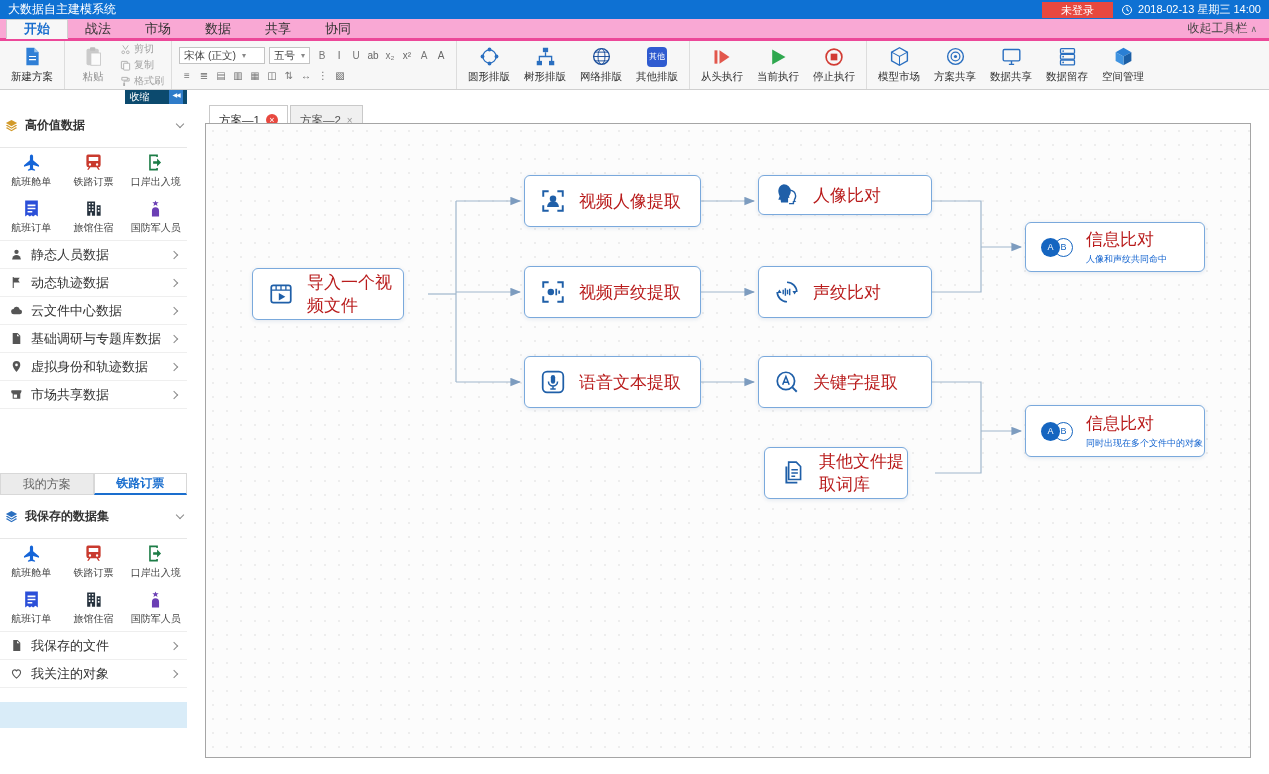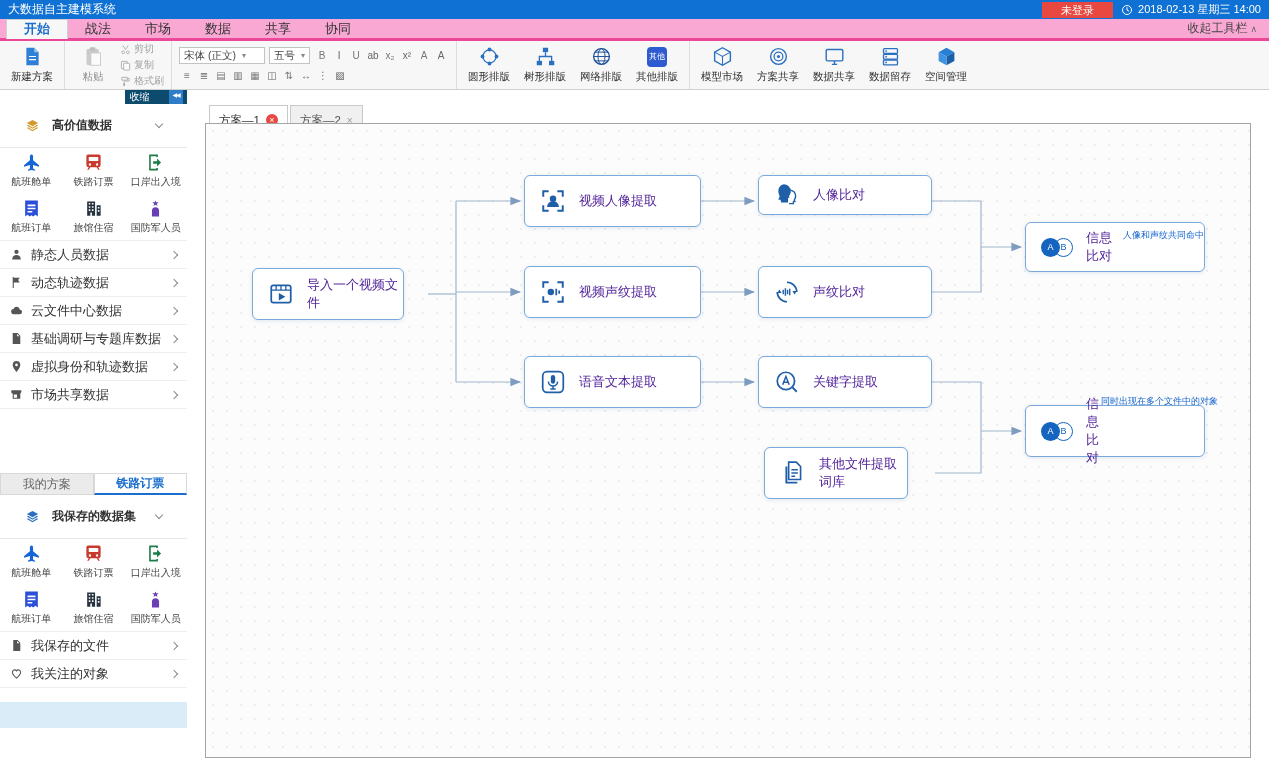--- a/index.html
+++ b/index.html
@@ -40,21 +40,21 @@
 .other-badge{width:20px;height:20px;background:#2f5bd0;color:#fff;border-radius:4px;font-size:8px;display:flex;align-items:center;justify-content:center}
 .runic{width:20px;height:20px}
 
 .sidebar{position:absolute;left:0;top:90px;width:187px;background:#fff}
 .collapse-row{height:14px;display:flex;justify-content:flex-end}
 .collapse-btn{width:62px;height:14px;background:#0c4a6e;color:#fff;font-size:10px;display:flex;justify-content:center;gap:20px;cursor:pointer}
 .collapse-btn .dbl{font-size:6px;letter-spacing:-1px;background:#2f7cc9;padding:1px 3px}
 .side-tabs{height:22px;display:flex}
 .side-tab{flex:1;display:flex;align-items:center;justify-content:center;font-size:12px;color:#666;background:#ebebeb;border:1px solid #d8d8d8;cursor:pointer}
 .side-tab.active{background:#fff;color:#1a6ece;font-weight:bold;border-bottom:2px solid #1a6ece}
-.sec-header{height:44px;display:flex;align-items:center;padding:0 25px;gap:12px;border-bottom:1px solid #e7e7e7;font-size:12px;font-weight:bold;color:#333;cursor:pointer}
+.sec-header{height:44px;display:flex;align-items:center;padding:0 4px;gap:6px;border-bottom:1px solid #e7e7e7;font-size:12px;font-weight:bold;color:#333;cursor:pointer}
 .sh-icon{width:15px;height:15px}
 .gold{color:#d29a2a}.blust{color:#2a6fc0}
 .chev{width:6px;height:6px;border-right:1.5px solid #8a8a8a;border-bottom:1.5px solid #8a8a8a;display:inline-block;flex:none}
 .chev.down{transform:rotate(45deg);margin-left:auto;margin-top:-3px}
 .chev.rgt{transform:rotate(-45deg);margin-left:auto}
 .ds-grid{display:grid;grid-template-columns:repeat(3,1fr);border-bottom:1px solid #eee}
 .ds-cell{height:46px;display:flex;flex-direction:column;align-items:center;justify-content:center;gap:3px;cursor:pointer}
 .ds-icon{width:19px;height:19px}
 .ds-label{font-size:10px;color:#444;white-space:nowrap}
 .group-row{height:28px;display:flex;align-items:center;padding:0 10px;gap:8px;border-bottom:1px solid #efefef;font-size:13px;color:#333;cursor:pointer}
@@ -65,22 +65,22 @@
 .canvas-wrap{position:absolute;left:205px;top:105px;width:1046px;height:653px}
 .doc-tabs{height:18px;display:flex;gap:2px;padding-left:4px}
 .doc-tab{display:flex;align-items:center;gap:6px;padding:14px 9px;font-size:11.5px;color:#555;background:#f0f0f0;border:1px solid #c9c9c9;border-bottom:none;cursor:pointer}
 .doc-tab.active{background:#fff;color:#333}
 .tab-close-red{width:12px;height:12px;border-radius:50%;background:#e8483f;color:#fff;font-size:9px;line-height:12px;text-align:center;cursor:pointer}
 .tab-close{color:#999;font-size:10px;cursor:pointer}
 .canvas{position:absolute;left:0;top:18px;width:1046px;height:635px;border:1px solid #a5a5a5;background:#fcfcfc;background-image:radial-gradient(#ededed 1px,transparent 1px);background-size:14px 14px}
 .wires{position:absolute;left:0;top:0;width:1044px;height:633px}
 .node{position:absolute;background:#fff;border:1px solid #7aa9dc;border-radius:6px;display:flex;align-items:center;padding-left:15px;gap:13px;box-shadow:0 1px 4px rgba(30,80,140,.13);cursor:pointer}
 .nicon{width:26px;height:26px;color:#1f5fa8;flex:none}
-.nlabel{font-size:13px;color:#4c1d95}
-.ntext{display:flex;flex-direction:row;gap:2px}
+.nlabel{font-size:17px;color:#b91c1c}
+.ntext{display:flex;flex-direction:column;gap:2px}
 .node .sub{font-size:9px;color:#1565d0;white-space:nowrap}
 .venn{display:flex;align-items:center;flex:none}
 .va,.vb{width:19px;height:19px;border-radius:50%;display:inline-flex;align-items:center;justify-content:center;font-size:9px}
 .va{background:#1565c0;color:#fff;z-index:1}
 .vb{background:#fff;border:1px solid #1565c0;color:#1565c0;margin-left:-6px}
 </style>
 </head>
 <body>
 
 <svg width="0" height="0" style="position:absolute">
@@ -368,20 +368,40 @@
     </div>
     <div class="bigbtn">
       <svg class="bicon" style="color:#1b4f9c">
           <use href="#i-net-layout"></use>
         </svg>
       <span class="lbl">网络排版</span>
     </div>
     <div class="bigbtn">
       <span class="other-badge">其他</span>
       <span class="lbl">其他排版</span>
+    </div>
+  </div>
+  <div class="rgroup">
+    <div class="bigbtn">
+      <svg class="runic">
+          <use href="#i-run-start"></use>
+        </svg>
+      <span class="lbl">从头执行</span>
+    </div>
+    <div class="bigbtn">
+      <svg class="runic">
+          <use href="#i-run-cur"></use>
+        </svg>
+      <span class="lbl">当前执行</span>
+    </div>
+    <div class="bigbtn">
+      <svg class="runic">
+          <use href="#i-stop"></use>
+        </svg>
+      <span class="lbl">停止执行</span>
     </div>
   </div>
   <div class="rgroup" style="border-right:none">
     <div class="bigbtn">
       <svg class="bicon">
           <use href="#i-cube"></use>
         </svg>
       <span class="lbl">模型市场</span>
     </div>
     <div class="bigbtn">

